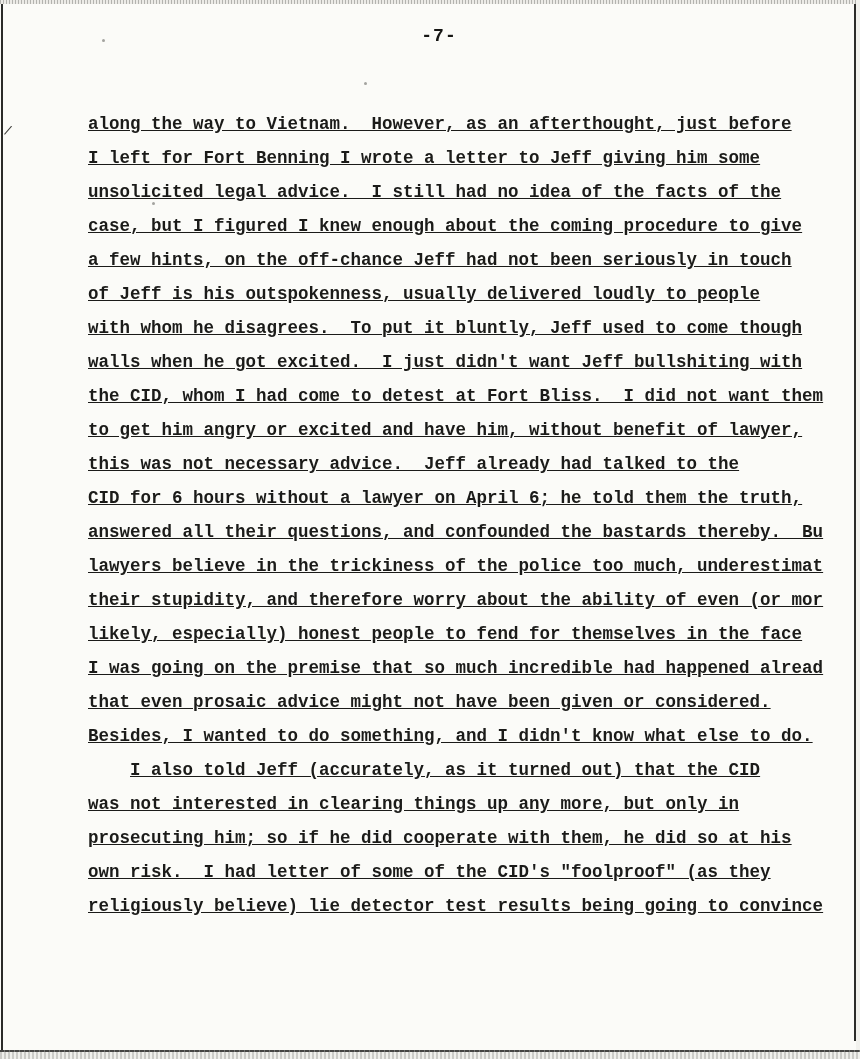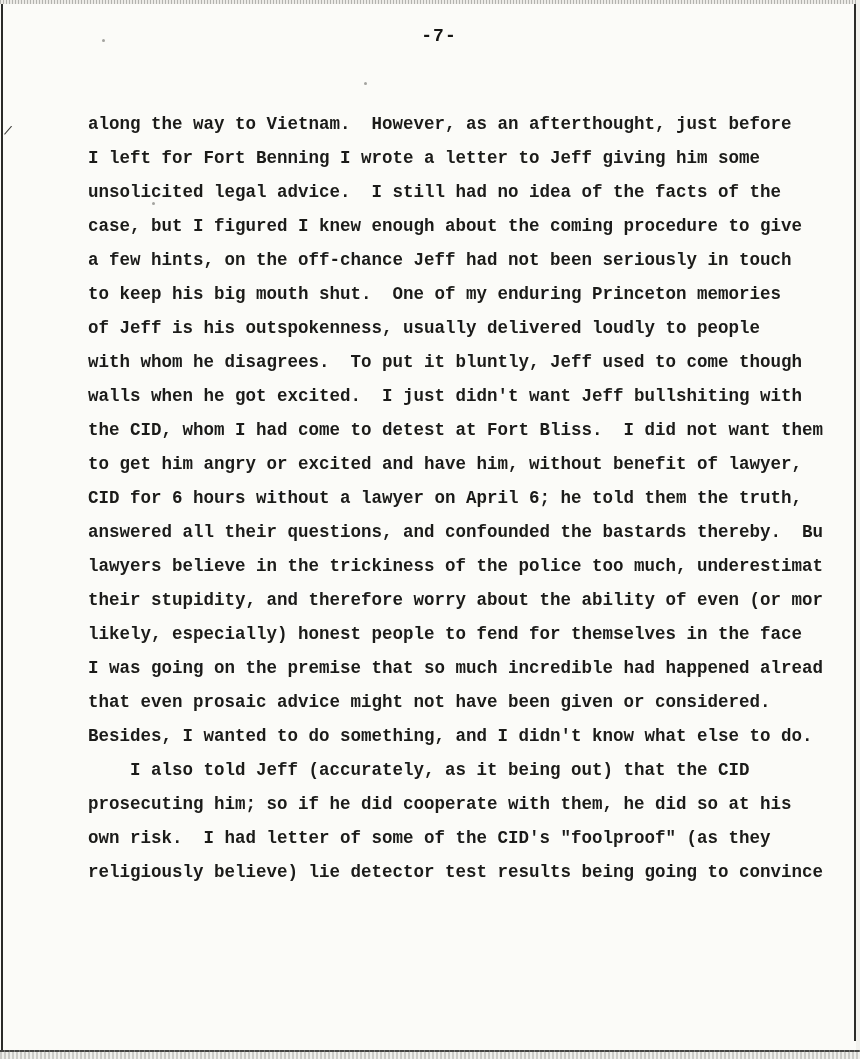--- a/index.html
+++ b/index.html
@@ -57,21 +57,21 @@
     font-size: 18px; font-weight: bold; color: #161614;
     letter-spacing: 1px;
   }
   
   .doc-body {
     position: absolute; left: 88px; top: 107px; right: 0;
     font-size: 17.5px; font-weight: bold; color: #1b1b19;
     line-height: 34px;
   }
   .paragraph { margin: 0; }
-  .line { white-space: pre; height: 34px; }
+  .line { white-space: pre; height: 34px; text-decoration: underline; }
   .paragraph.indent-first .line:first-child { padding-left: 42px; }
 </style>
 </head>
 <body>
 
 <div id="page">
   <div class="edge-top"></div>
   <div class="edge-left"></div>
   <div class="edge-right"></div>
   <div class="edge-right-strip"></div>
@@ -86,35 +86,36 @@
 
   <div class="page-number">-7-</div>
 
   <div class="doc-body">
       <div class="paragraph">
         <div class="line">along the way to Vietnam.  However, as an afterthought, just before</div>
         <div class="line">I left for Fort Benning I wrote a letter to Jeff giving him some</div>
         <div class="line">unsolicited legal advice.  I still had no idea of the facts of the</div>
         <div class="line">case, but I figured I knew enough about the coming procedure to give</div>
         <div class="line">a few hints, on the off-chance Jeff had not been seriously in touch</div>
-        <div class="line">to keep his big mouth shut.  One of my enduring Princeton memories</div>
         <div class="line">of Jeff is his outspokenness, usually delivered loudly to people</div>
         <div class="line">with whom he disagrees.  To put it bluntly, Jeff used to come though</div>
         <div class="line">walls when he got excited.  I just didn't want Jeff bullshiting with</div>
         <div class="line">the CID, whom I had come to detest at Fort Bliss.  I did not want them</div>
         <div class="line">to get him angry or excited and have him, without benefit of lawyer,</div>
+        <div class="line">this was not necessary advice.  Jeff already had talked to the</div>
         <div class="line">CID for 6 hours without a lawyer on April 6; he told them the truth,</div>
         <div class="line">answered all their questions, and confounded the bastards thereby.  Bu</div>
         <div class="line">lawyers believe in the trickiness of the police too much, underestimat</div>
         <div class="line">their stupidity, and therefore worry about the ability of even (or mor</div>
         <div class="line">likely, especially) honest people to fend for themselves in the face</div>
         <div class="line">I was going on the premise that so much incredible had happened alread</div>
         <div class="line">that even prosaic advice might not have been given or considered.</div>
         <div class="line">Besides, I wanted to do something, and I didn't know what else to do.</div>
       </div>
       <div class="paragraph indent-first">
-        <div class="line">I also told Jeff (accurately, as it being out) that the CID</div>
+        <div class="line">I also told Jeff (accurately, as it turned out) that the CID</div>
+        <div class="line">was not interested in clearing things up any more, but only in</div>
         <div class="line">prosecuting him; so if he did cooperate with them, he did so at his</div>
         <div class="line">own risk.  I had letter of some of the CID's "foolproof" (as they</div>
         <div class="line">religiously believe) lie detector test results being going to convince</div>
       </div>
     </div>
 </div>
 
 </body></html>

